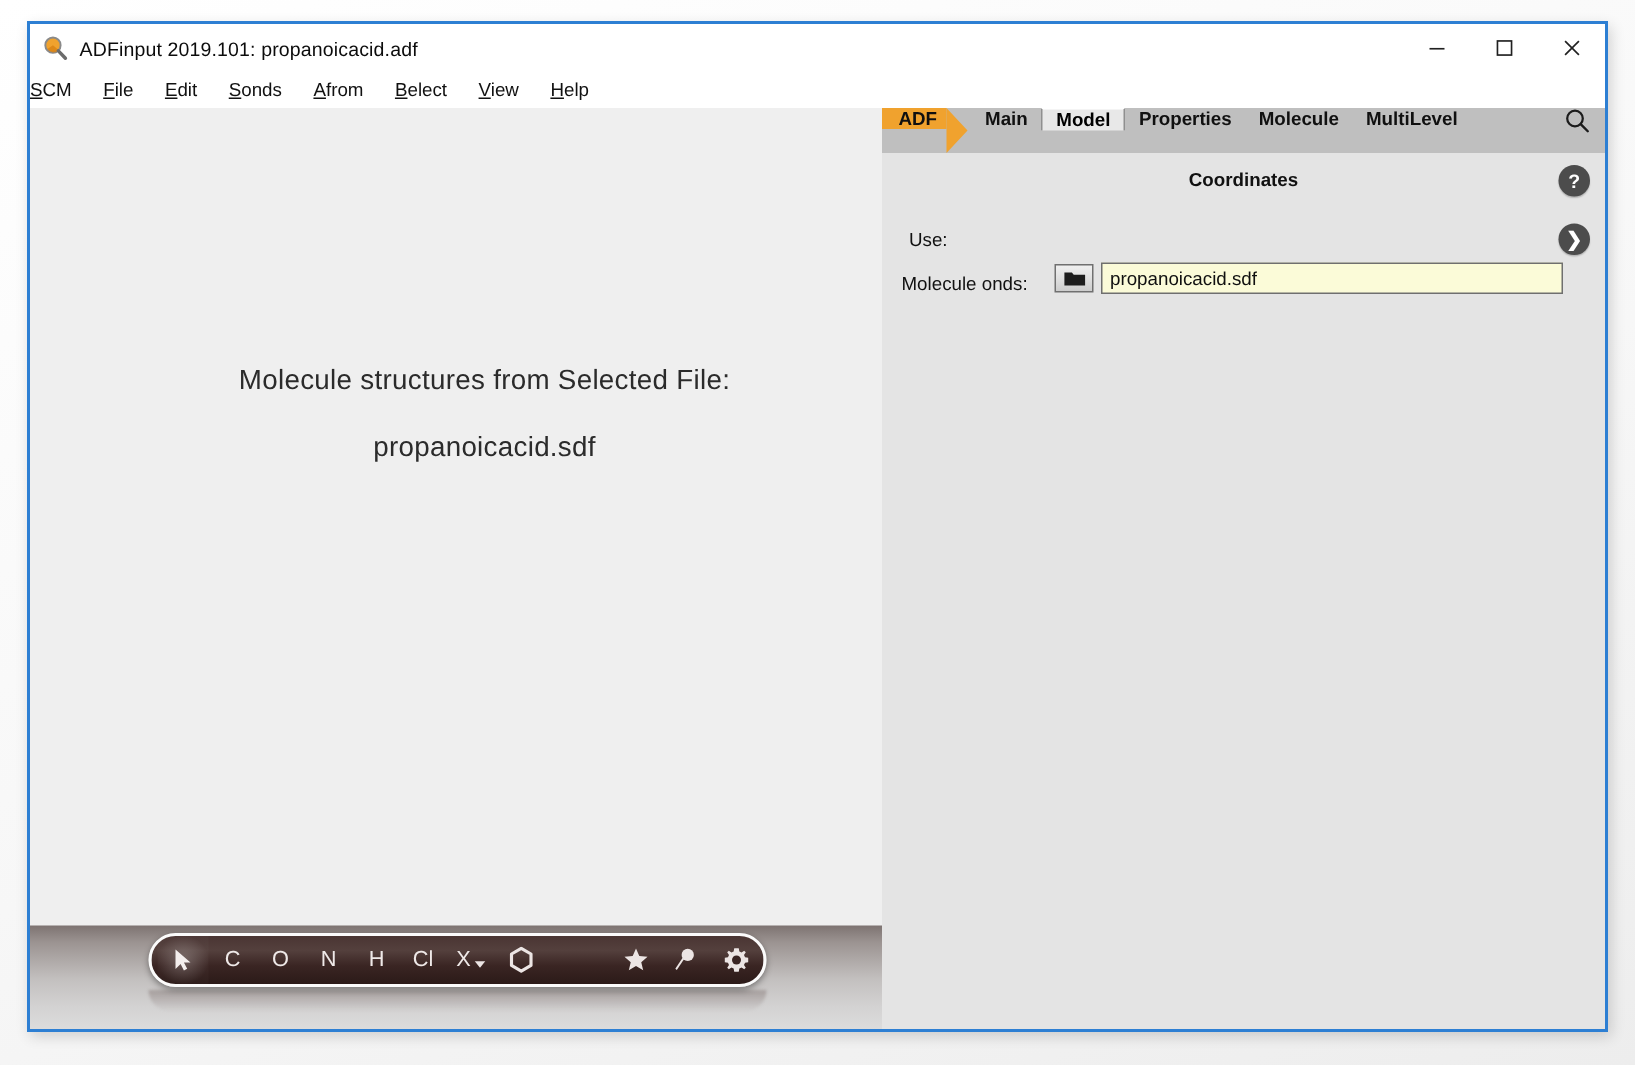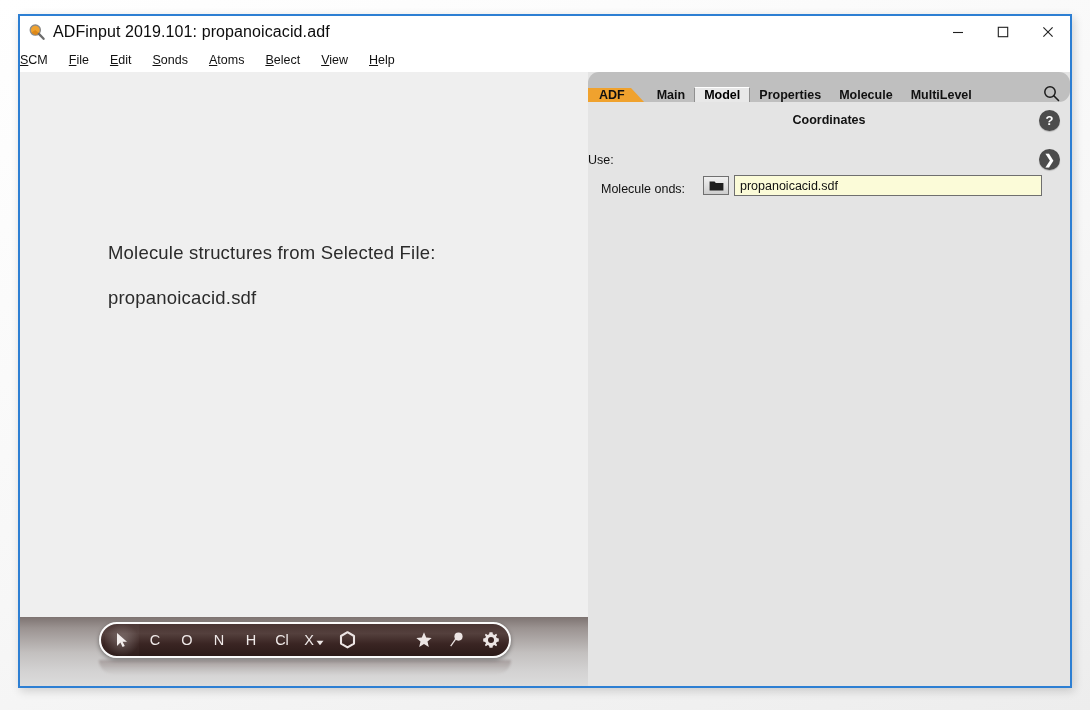--- a/index.html
+++ b/index.html
@@ -41,21 +41,21 @@
     align-items: center;
   }
   #title-icon {
     width: 18px;
     height: 18px;
     margin-left: 8px;
     margin-right: 7px;
     flex: 0 0 auto;
   }
   #title-text {
-    font-size: 16px;
+    font-size: 13px;
     color: #0c0c0c;
     letter-spacing: 0.1px;
     white-space: nowrap;
     text-align: right;
   }
   .win-btns {
     position: absolute;
     right: 0;
     top: 0;
     height: 32px;
@@ -103,20 +103,21 @@
     width: 568px;
     flex: 0 0 568px;
     background: #efefef;
     overflow: hidden;
   }
   #canvas-text {
     position: absolute;
     left: 88px;
     top: 170px;
     width: 430px;
+    text-align: center;
   }
   #canvas-line1 {
     font-size: 18.5px;
     color: #2b2b2b;
     letter-spacing: 0.2px;
     font-weight: 300;
   }
   #canvas-line2 {
     font-size: 18.5px;
     color: #2b2b2b;
@@ -180,24 +181,23 @@
     flex: 1 1 auto;
     background: #e4e4e4;
     position: relative;
     display: flex;
     flex-direction: column;
   }
   #tabbar {
     height: 30px;
     background: #bfbfbf;
     display: flex;
-    align-items: flex-end;
+    align-items: flex-start;
     position: relative;
     flex: 0 0 30px;
-    border-radius: 11px;
   }
   .tab {
     display: flex;
     align-items: center;
     font-size: 12.5px;
     font-weight: bold;
     color: #101010;
     padding: 0 9px;
     cursor: default;
     white-space: nowrap;
@@ -269,21 +269,21 @@
     box-shadow: 0 1px 1px rgba(0,0,0,0.22);
   }
   #help-btn { right: 10px; top: 8px; }
   #next-btn { right: 10px; top: 47px; }
 
   .field-label {
     position: absolute;
     font-size: 12.5px;
     color: #111;
   }
-  #use-label { left: 0; top: 51px; text-align: center; }
+  #use-label { left: 18px; top: 51px; text-align: center; }
   #molfrom-label { left: 13px; top: 80px; }
 
   #use-select {
     position: absolute;
     left: 113px;
     top: 44px;
     width: 163px;
     height: 23px;
     background: #fbfbd8;
     border: 1px solid #5b5b5b;
@@ -374,21 +374,21 @@
           </svg>
         </div>
       </div>
     </div>
 
     <div id="menubar">
       <div class="menu-item"><span class="mn">S</span><span>CM</span></div>
       <div class="menu-item"><span class="mn">F</span><span>ile</span></div>
       <div class="menu-item"><span class="mn">E</span><span>dit</span></div>
       <div class="menu-item"><span class="mn">S</span><span>onds</span></div>
-      <div class="menu-item"><span class="mn">A</span><span>toms</span></div>
+      <div class="menu-item"><span class="mn">A</span><span>from</span></div>
       <div class="menu-item"><span class="mn">B</span><span>elect</span></div>
       <div class="menu-item"><span class="mn">V</span><span>iew</span></div>
       <div class="menu-item"><span class="mn">H</span><span>elp</span></div>
     </div>
 
     <div id="body-split">
 
       <div id="left-pane">
         <div id="canvas-text">
           <div id="canvas-line1">Molecule structures from Selected File:</div>

